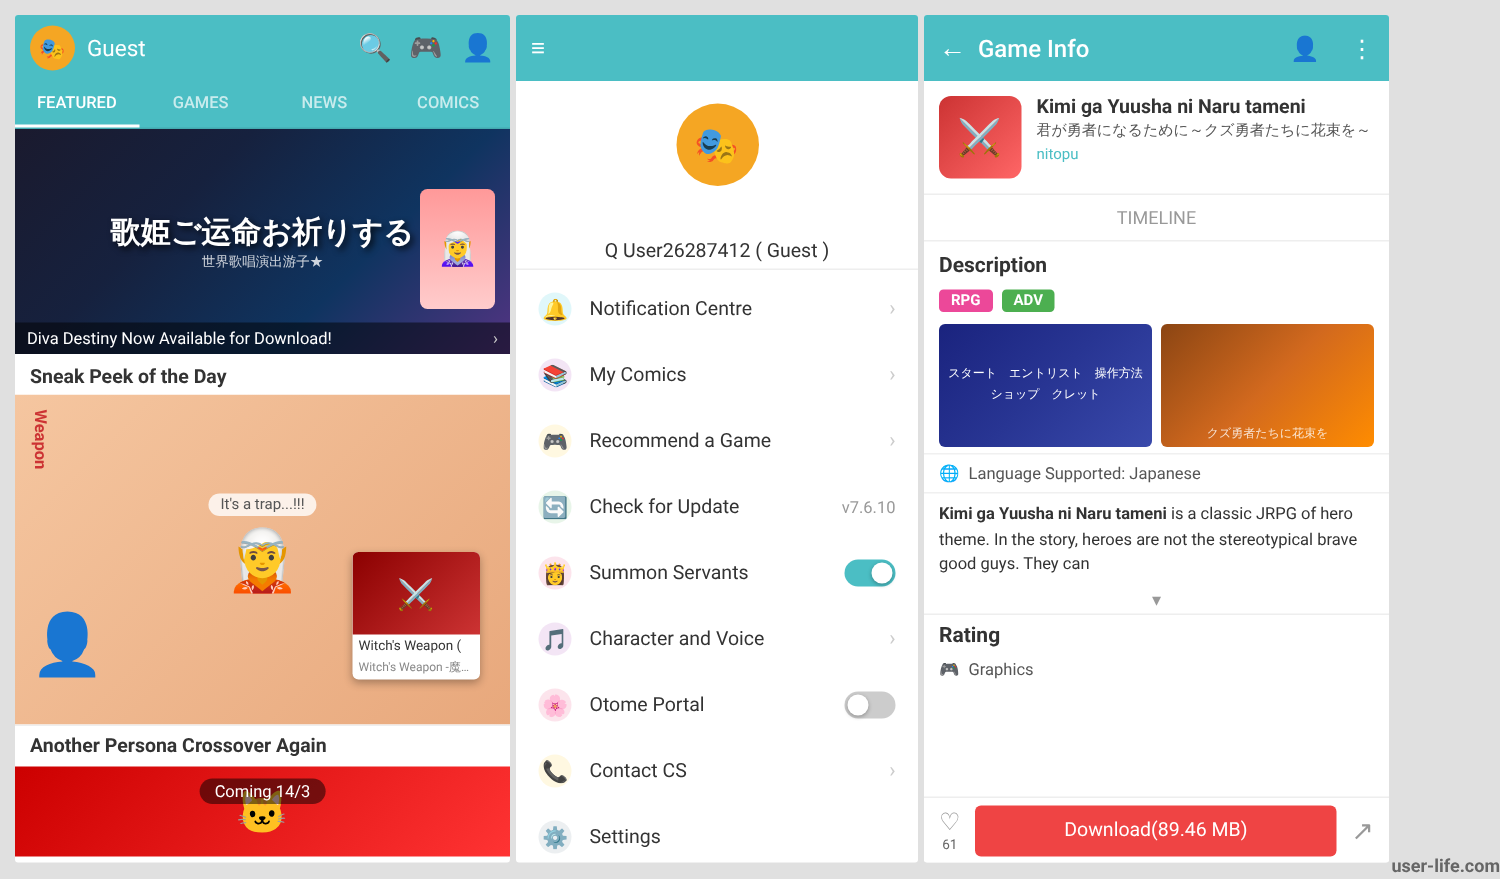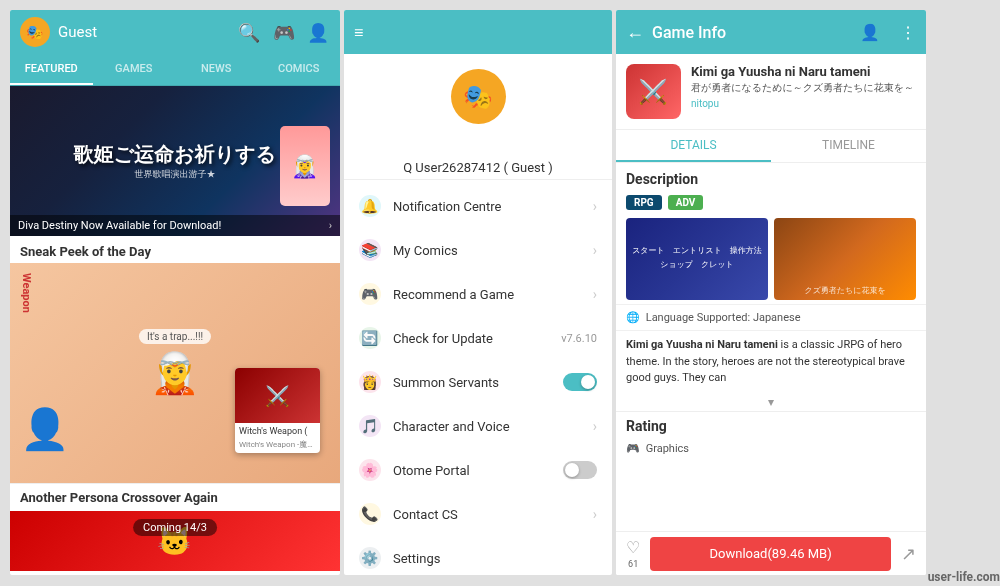--- a/index.html
+++ b/index.html
@@ -353,21 +353,21 @@
       display: flex;
       padding: 4px 10px;
       gap: 6px;
     }
     .p3-tag {
       padding: 2px 8px;
       border-radius: 3px;
       font-size: 10px;
       font-weight: bold;
     }
-    .p3-tag.rpg { background: #0c4a6e; color: #fff; }
+    .p3-tag.rpg { background: #ec4899; color: #fff; }
     .p3-tag.adv { background: #4caf50; color: #fff; }
     .p3-screenshots {
       display: flex;
       padding: 4px 10px;
       gap: 6px;
       height: 90px;
     }
     .p3-screenshot {
       flex: 1;
       border-radius: 4px;
@@ -600,21 +600,20 @@
         <span style="font-size:24px;">⚔️</span>
       </div>
       <div class="p3-game-info">
         <div class="p3-game-title-main">Kimi ga Yuusha ni Naru tameni</div>
         <div class="p3-game-title-jp">君が勇者になるために～クズ勇者たちに花束を～</div>
         <div class="p3-game-dev">nitopu</div>
       </div>
     </div>
 
     <div class="p3-tabs">
-      <div class="p3-tab active">DETAILS</div>
       <div class="p3-tab">TIMELINE</div>
     </div>
 
     <div class="p3-content-scroll">
       <div class="p3-section-title">Description</div>
       <div class="p3-tags">
         <span class="p3-tag rpg">RPG</span>
         <span class="p3-tag adv">ADV</span>
       </div>
       <div class="p3-screenshots">

